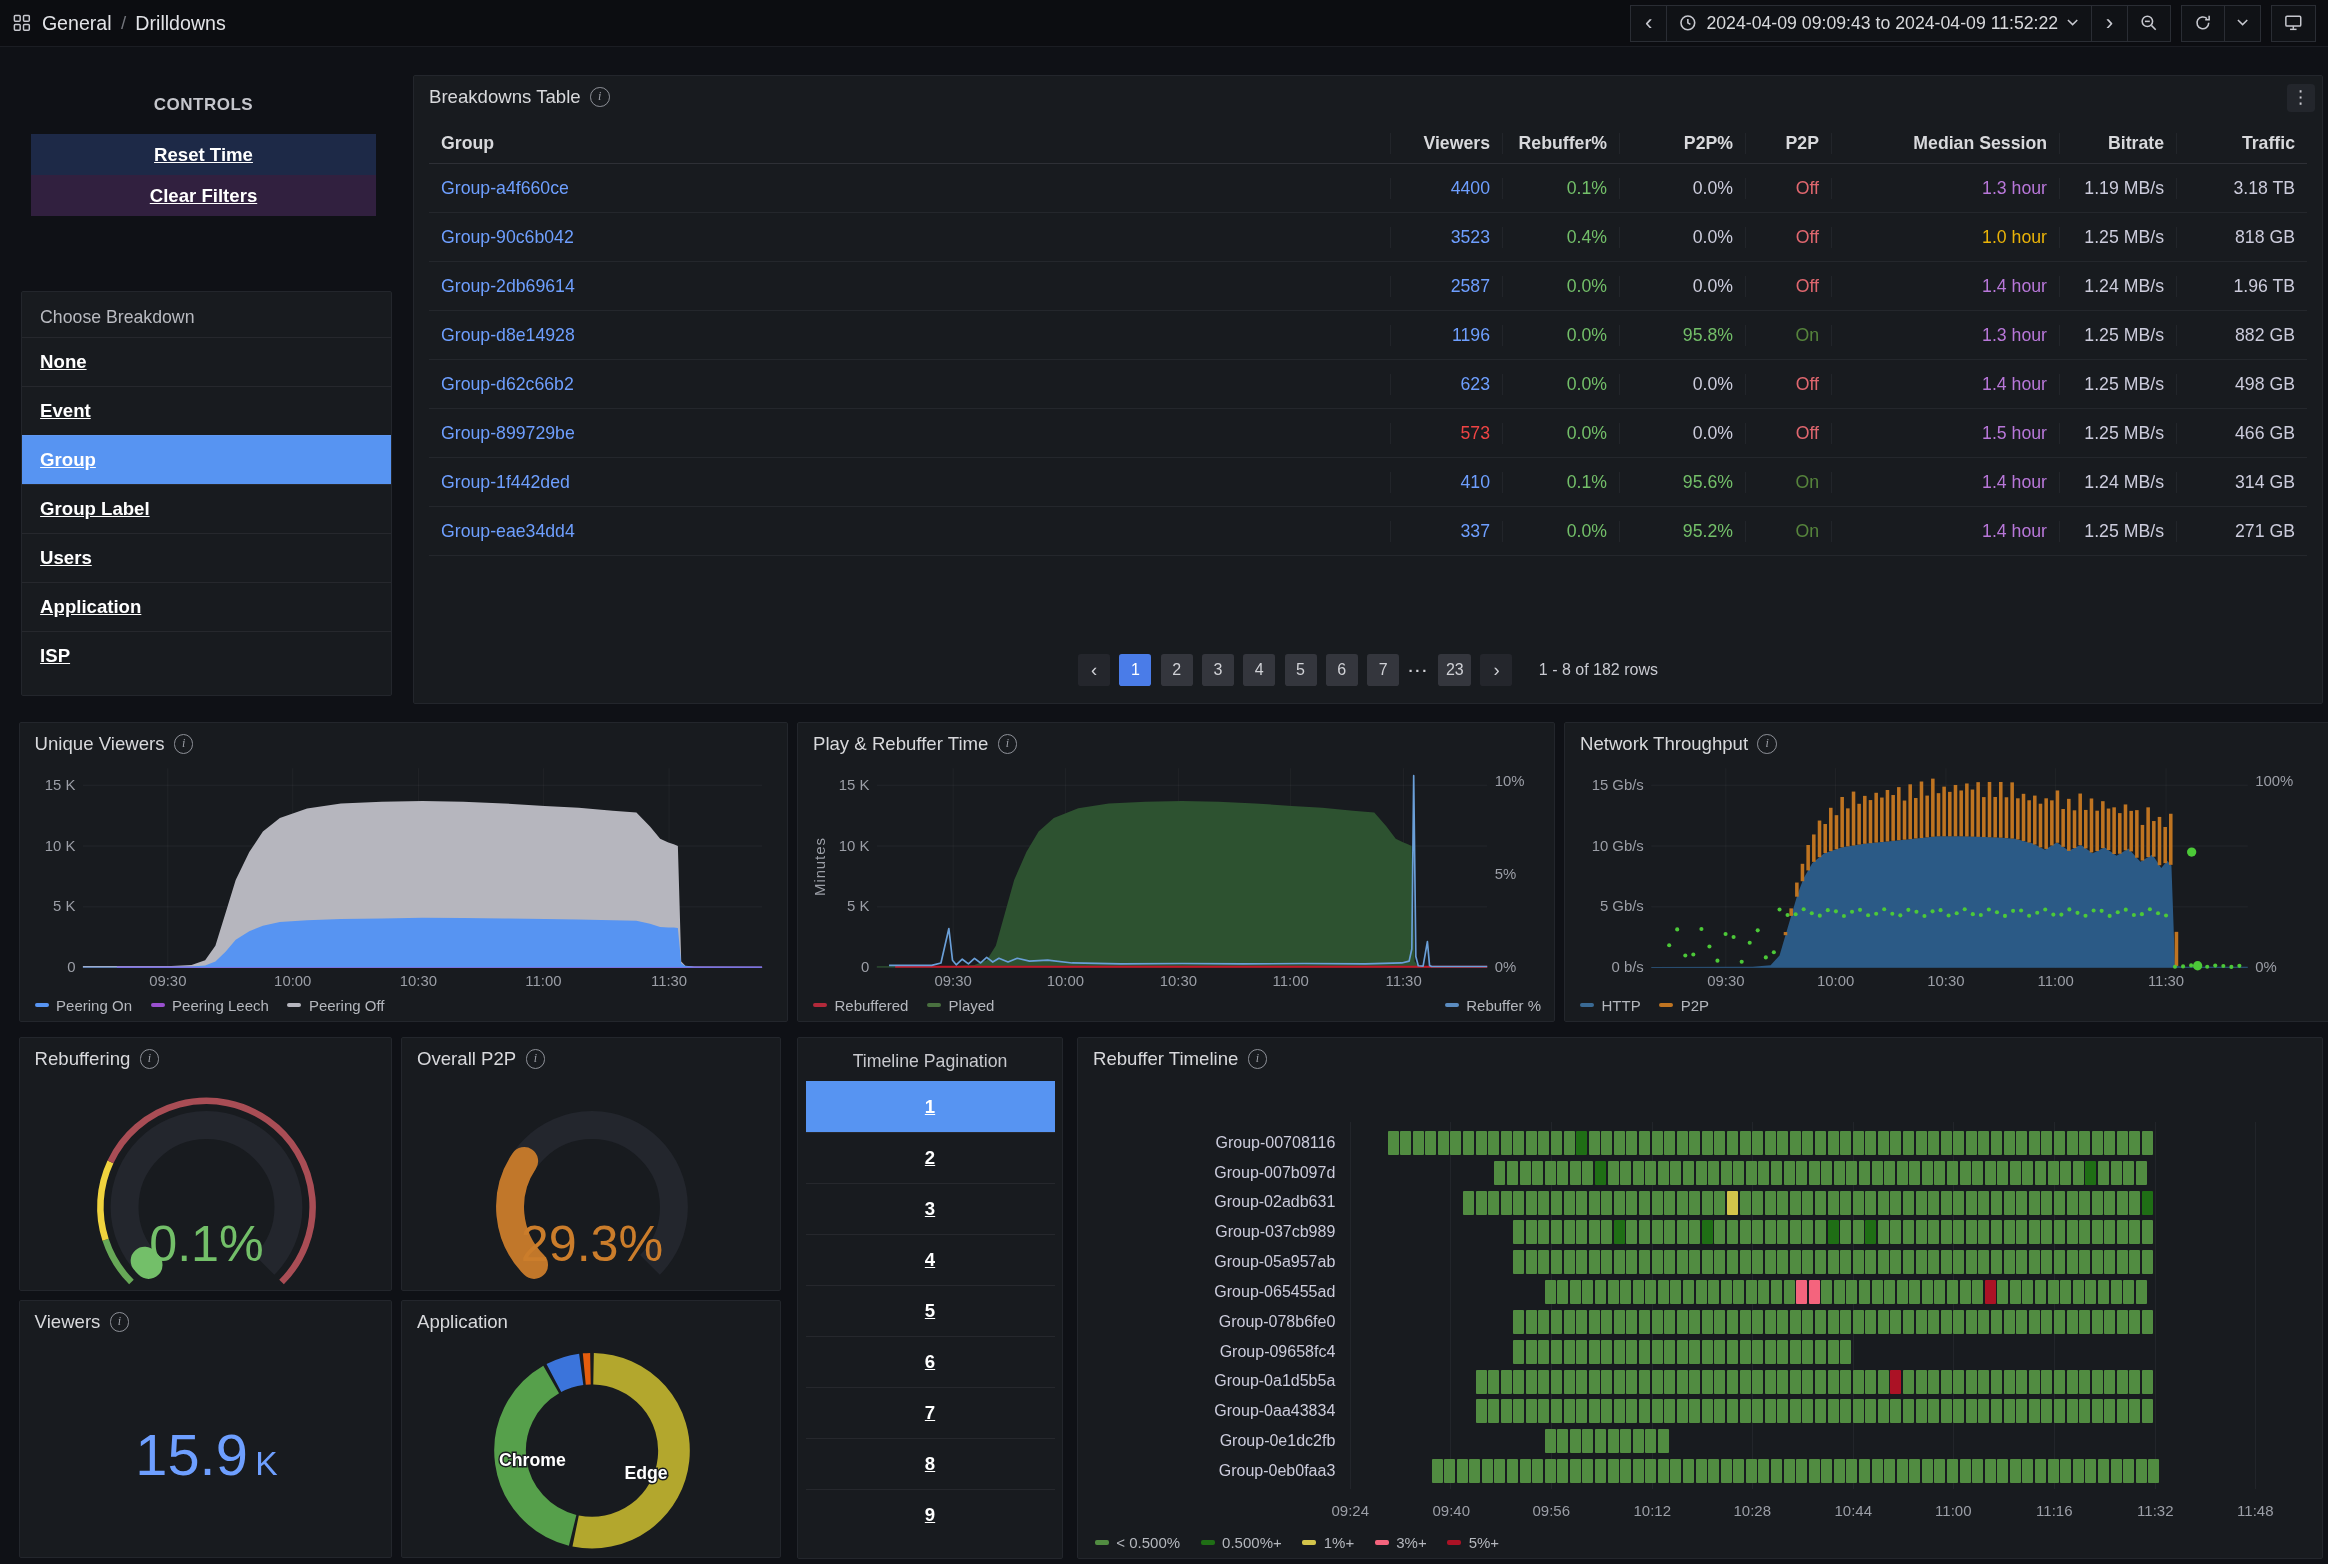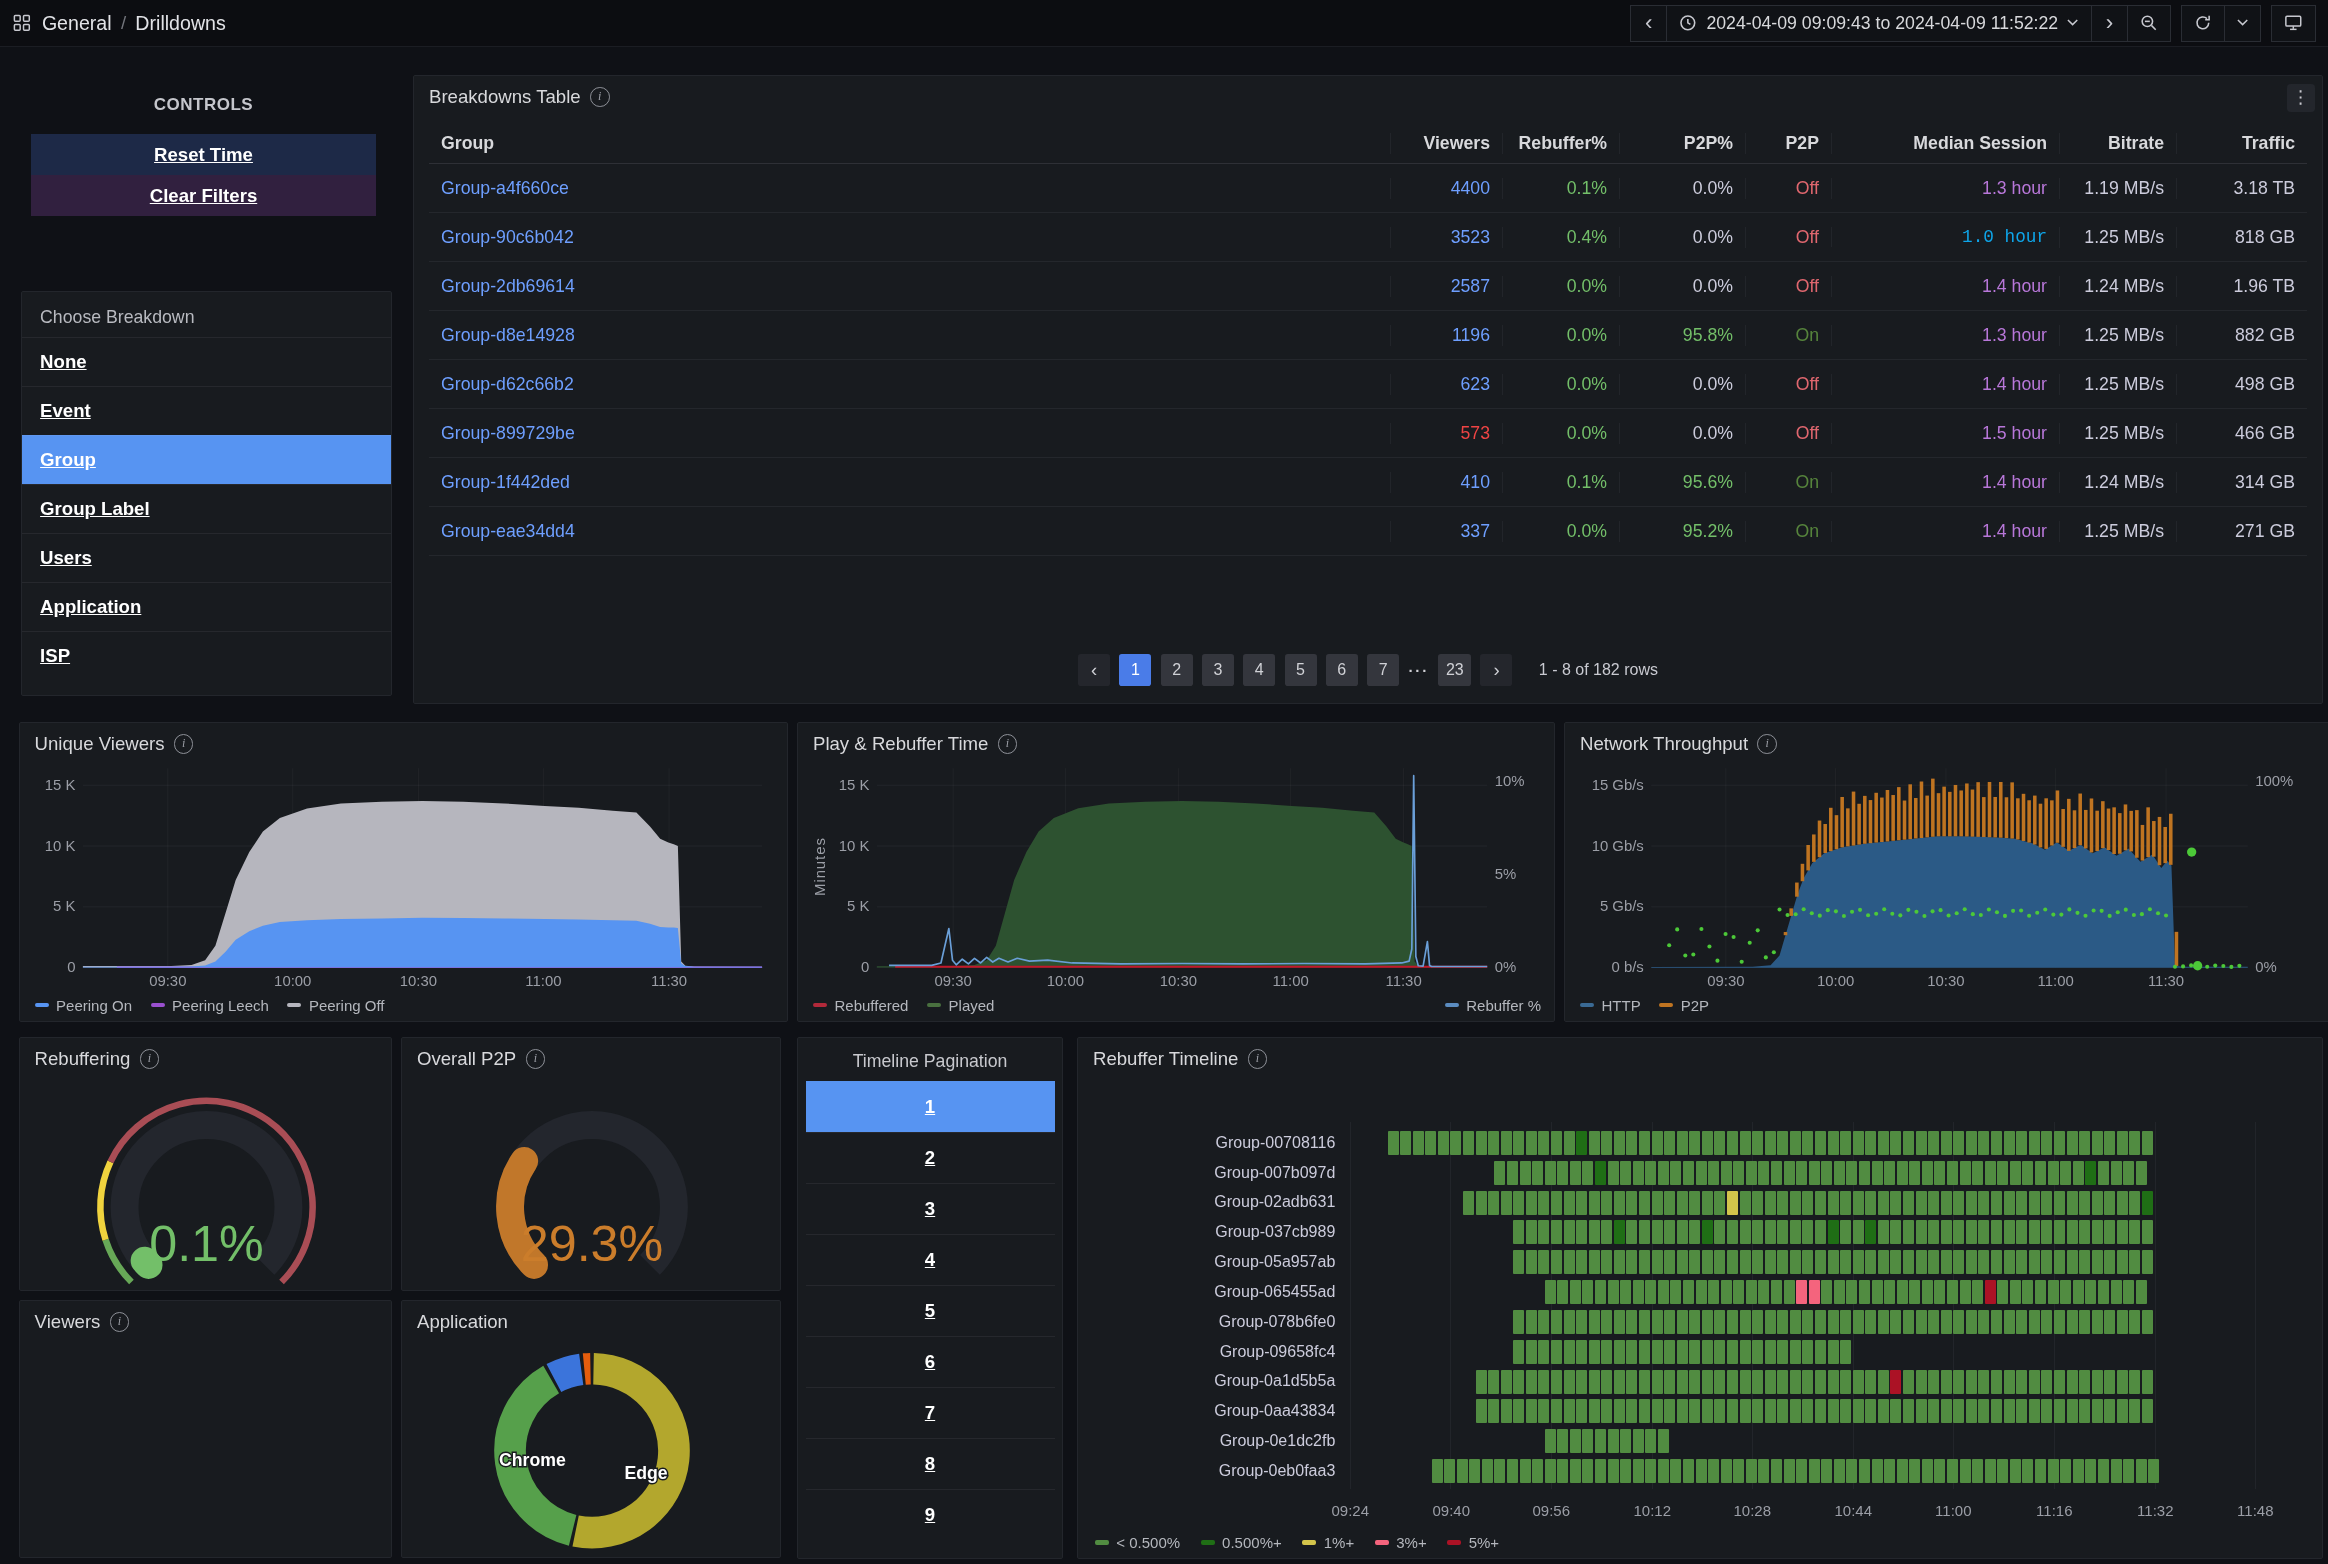--- a/index.html
+++ b/index.html
@@ -182,21 +182,21 @@
           <div class="tcell" style="width: 228px; color: rgb(184, 119, 217);">1.3 hour</div>
           <div class="tcell" style="width: 117px; color: rgb(204, 204, 220);">1.19 MB/s</div>
           <div class="tcell" style="width: 131px; color: rgb(204, 204, 220);">3.18 TB</div>
         </div>
         <div class="trow">
           <div class="tcell c0" style="color: rgb(110, 159, 255);">Group-90c6b042</div>
           <div class="tcell" style="width: 112px; color: rgb(110, 159, 255);">3523</div>
           <div class="tcell" style="width: 117px; color: rgb(115, 191, 105);">0.4%</div>
           <div class="tcell" style="width: 126px; color: rgb(204, 204, 220);">0.0%</div>
           <div class="tcell" style="width: 86px; color: rgb(224, 103, 111);">Off</div>
-          <div class="tcell" style="width: 228px; color: #0ea5e9; font-family: Liberation Mono, monospace;">1.0 hour</div>
+          <div class="tcell" style="width: 228px; color: #eab308;">1.0 hour</div>
           <div class="tcell" style="width: 117px; color: rgb(204, 204, 220);">1.25 MB/s</div>
           <div class="tcell" style="width: 131px; color: rgb(204, 204, 220);">818 GB</div>
         </div>
         <div class="trow">
           <div class="tcell c0" style="color: rgb(110, 159, 255);">Group-2db69614</div>
           <div class="tcell" style="width: 112px; color: rgb(110, 159, 255);">2587</div>
           <div class="tcell" style="width: 117px; color: rgb(115, 191, 105);">0.0%</div>
           <div class="tcell" style="width: 126px; color: rgb(204, 204, 220);">0.0%</div>
           <div class="tcell" style="width: 86px; color: rgb(224, 103, 111);">Off</div>
           <div class="tcell" style="width: 228px; color: rgb(184, 119, 217);">1.4 hour</div>
@@ -1235,20 +1235,23 @@
           </div>
         </div>
       </div>
   </div>
 
   <div class="panel" id="p-viewers" style="left:18.6px;top:1300px;width:373px;height:258px;">
     <div class="ptitle-row">
         <span class="ptitle">Viewers</span>
         <span class="info">i</span>
       </div>
+    <div class="plot" id="plot-viewers" style="left:0;top:34px;"><svg viewBox="0 0 400 240" width="373" height="224">
+          <text x="200" y="150" text-anchor="middle" class="statval" fill="#6e9fff"><tspan font-size="62">15.9</tspan><tspan font-size="36" dx="8">K</tspan></text>
+        </svg></div>
   </div>
 
   <div class="panel" id="p-app" style="left:401px;top:1300px;width:380px;height:258px;">
     <div class="ptitle-row">
         <span class="ptitle">Application</span>
       </div>
     <div class="plot" id="plot-application" style="left:0;top:34px;"><svg viewBox="0 0 408 238" width="380" height="222">
           <path d="M205.66 36.02 A88 88 0 1 1 186.43 210.23" stroke="#b3a72d" stroke-width="34" fill="none"></path>
           <path d="M183.19 209.50 A88 88 0 0 1 160.16 47.70" stroke="#56a04b" stroke-width="34" fill="none"></path>
           <path d="M163.07 46.10 A88 88 0 0 1 192.42 36.76" stroke="#3b74db" stroke-width="34" fill="none"></path>

